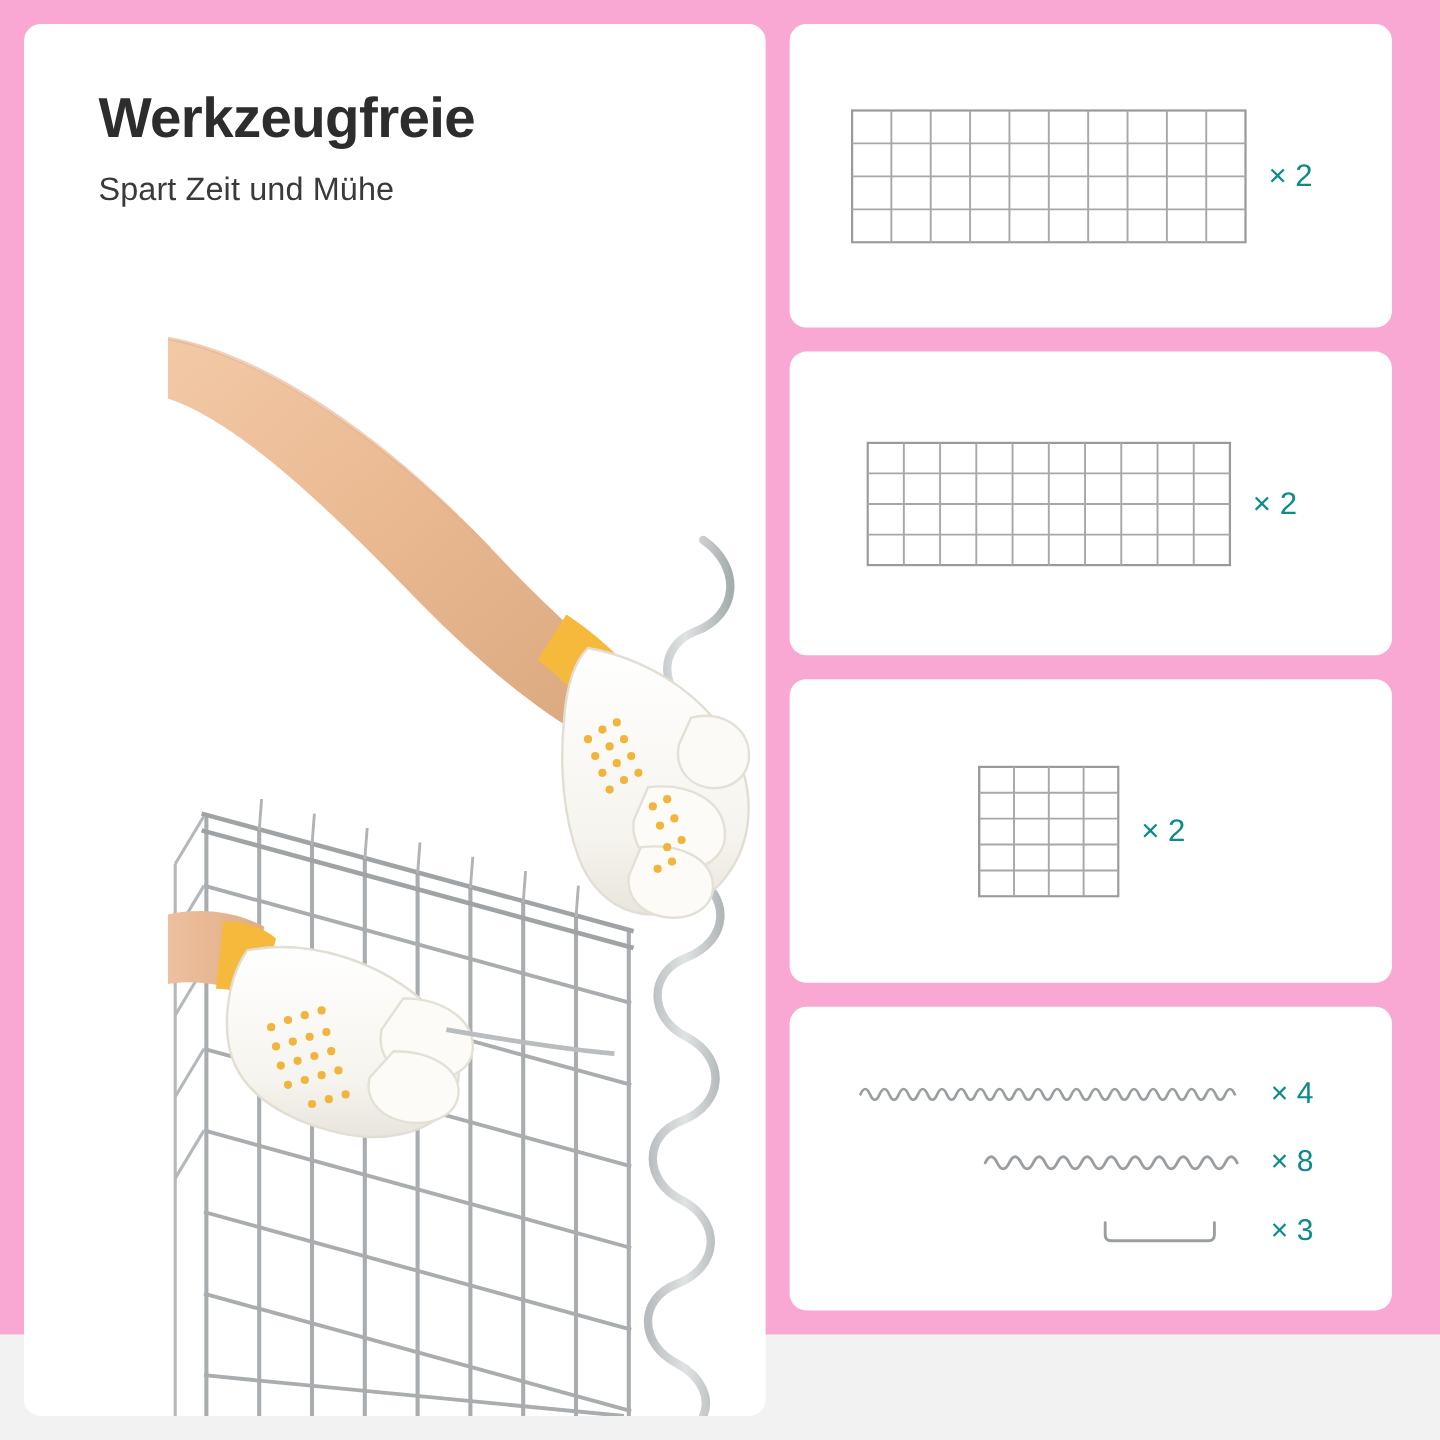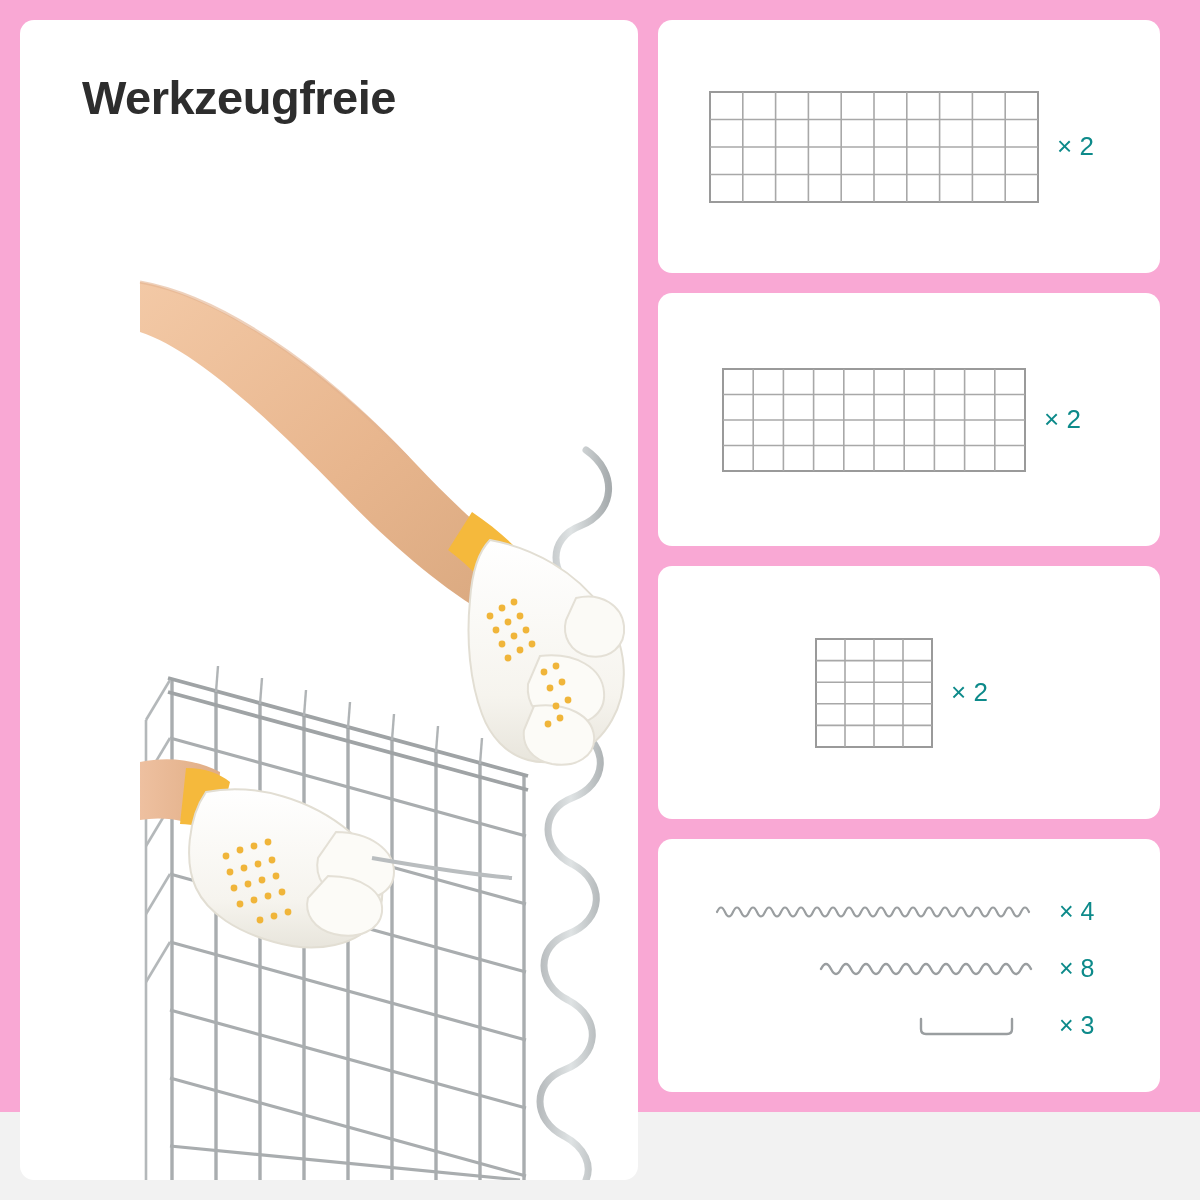--- a/index.html
+++ b/index.html
@@ -132,20 +132,21 @@
 <body>
 
 <div class="page">
 
   <div class="left-panel">
 
     <div class="headline">
       <h1>
         <span>Werkzeugfreie</span><br>
       </h1>
+      <h2>Spart Zeit und Mühe</h2>
     </div>
 
     <svg class="photo" viewBox="0 0 618 1160" width="618" height="1160">
       <defs>
         <linearGradient id="skin" x1="0" y1="0" x2="1" y2="1">
           <stop offset="0%" stop-color="#f3c9a6"></stop>
           <stop offset="55%" stop-color="#e8b68e"></stop>
           <stop offset="100%" stop-color="#d9a87f"></stop>
         </linearGradient>
         <linearGradient id="skin2" x1="0" y1="0" x2="1" y2="0">

